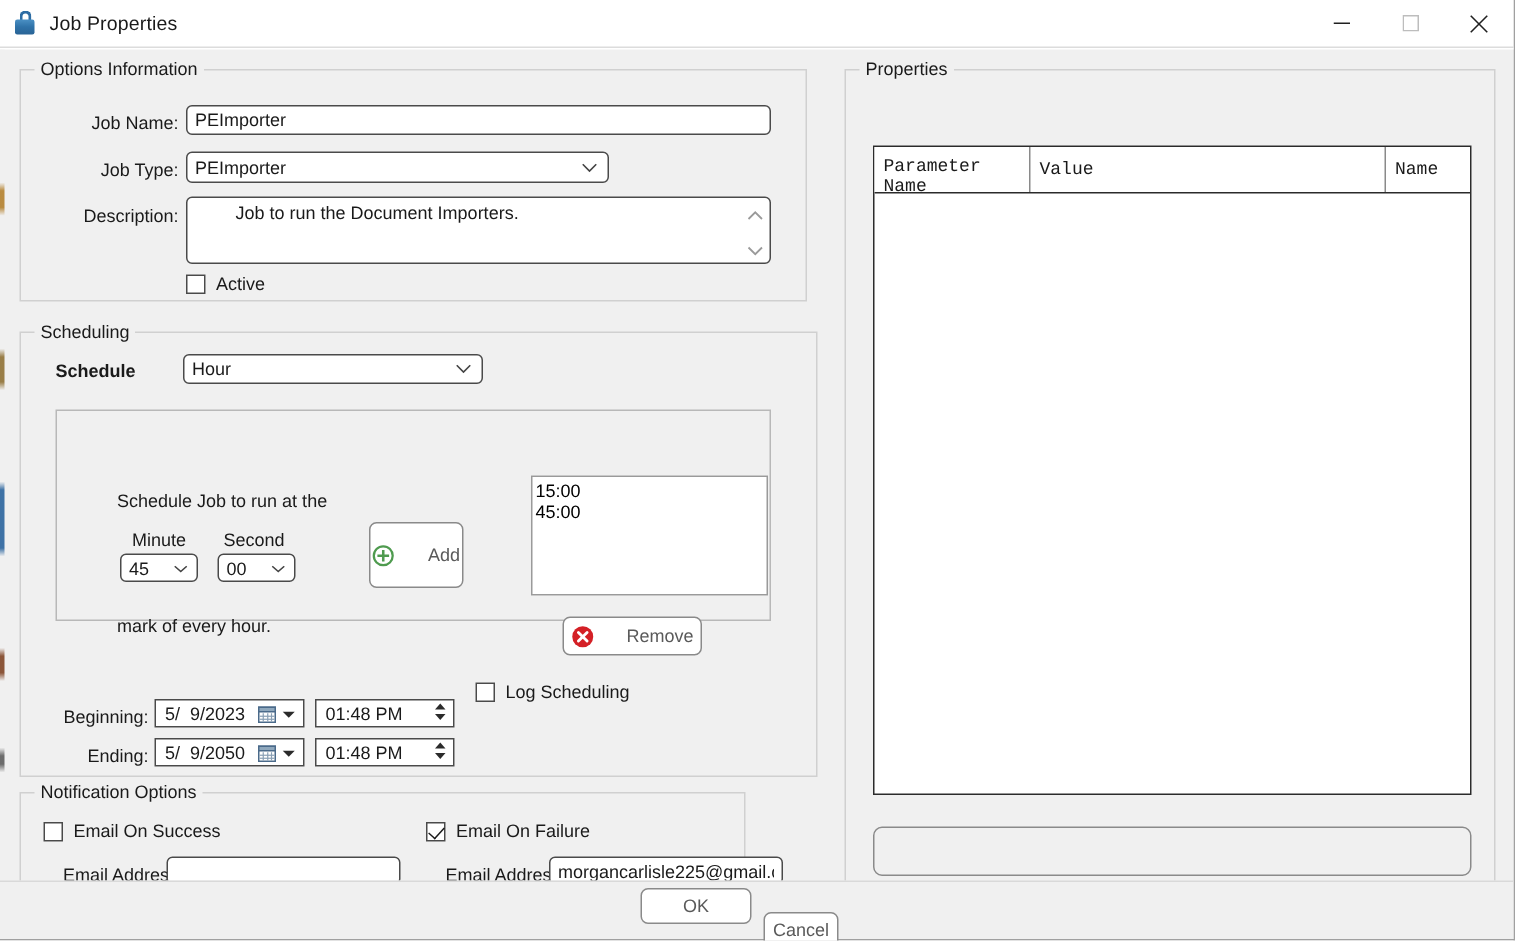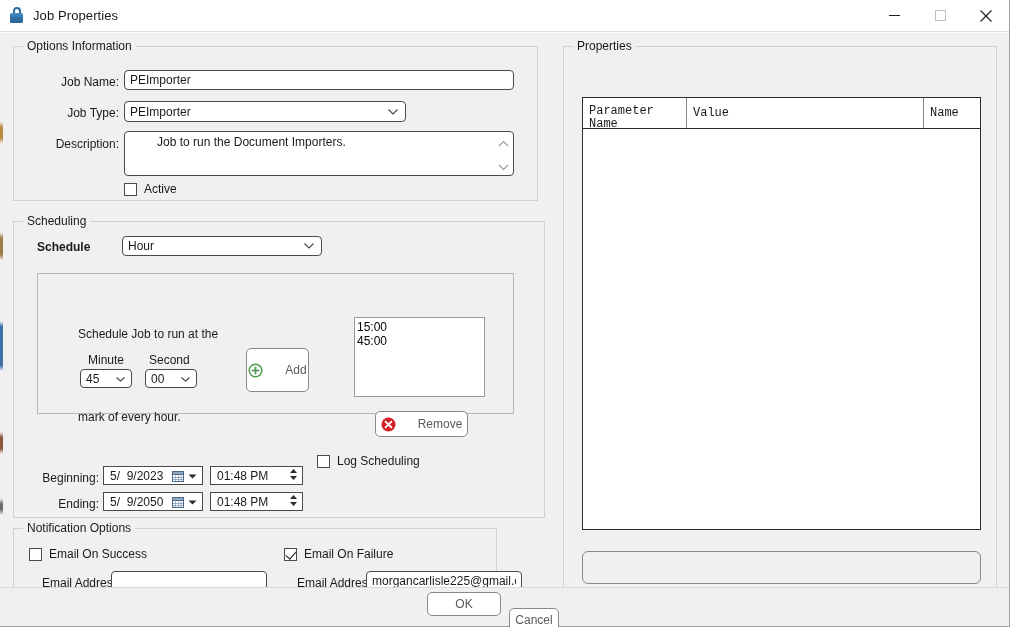--- a/index.html
+++ b/index.html
@@ -296,21 +296,21 @@
         <span class="btn-icon">
           <svg width="15" height="15" viewBox="0 0 15 15">
             <circle cx="7.5" cy="7.5" r="6.3" fill="#ffffff" stroke="#4f9b4f" stroke-width="1.5"></circle>
             <line x1="7.5" y1="3.6" x2="7.5" y2="11.4" stroke="#4f9b4f" stroke-width="1.7"></line>
             <line x1="3.6" y1="7.5" x2="11.4" y2="7.5" stroke="#4f9b4f" stroke-width="1.7"></line>
           </svg>
           <span>Add</span>
         </span>
       </div>
 
-      <div class="listbox" style="left:340px; top:95px; width:131px; height:80px;">
+      <div class="listbox" style="left:340px; top:95px; width:158px; height:80px;">
         <div class="item">15:00</div>
         <div class="item">45:00</div>
       </div>
 
       <div class="btn" style="left:361px; top:189px; width:93px; height:26px;">
         <span class="btn-icon">
           <svg width="15" height="15" viewBox="0 0 15 15">
             <circle cx="7.5" cy="7.5" r="7" fill="#d42026"></circle>
             <line x1="4.6" y1="4.6" x2="10.4" y2="10.4" stroke="#ffffff" stroke-width="1.9" stroke-linecap="round"></line>
             <line x1="10.4" y1="4.6" x2="4.6" y2="10.4" stroke="#ffffff" stroke-width="1.9" stroke-linecap="round"></line>

